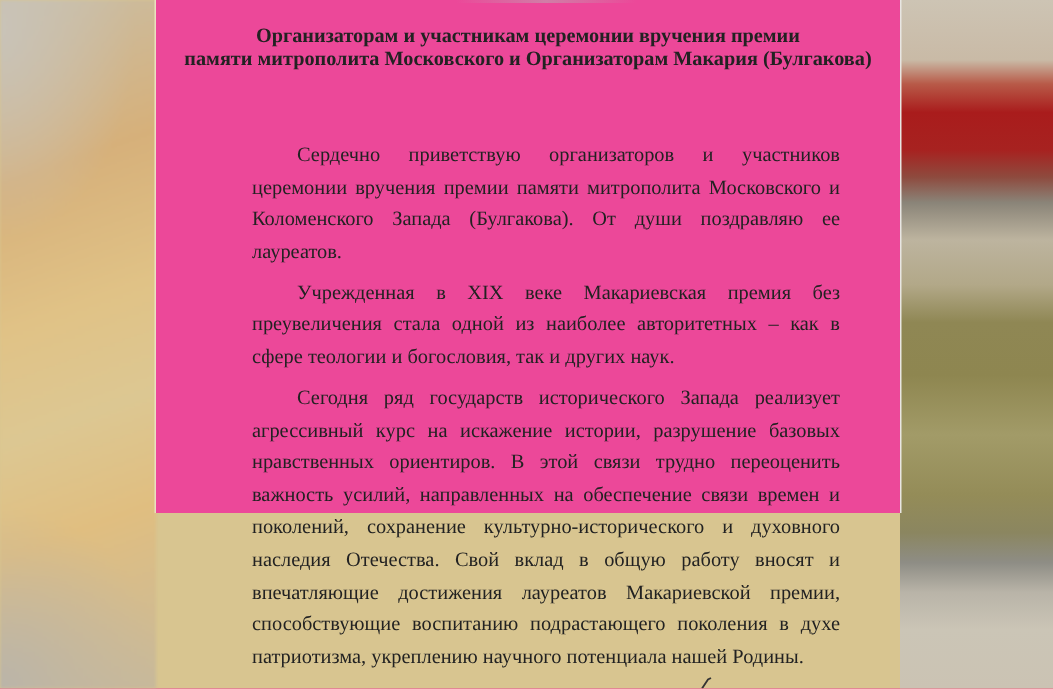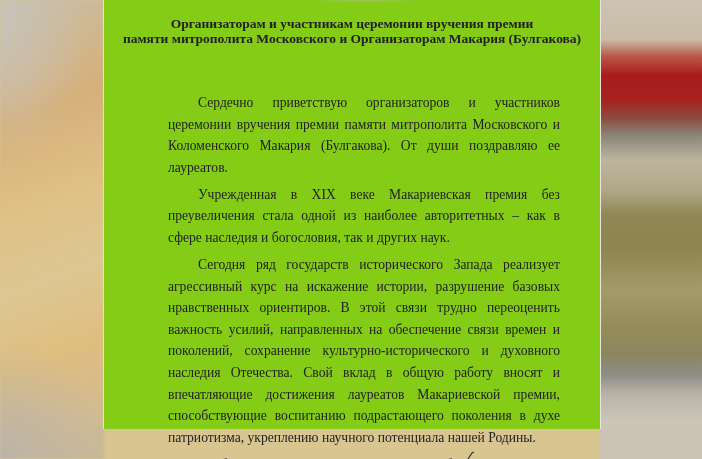--- a/index.html
+++ b/index.html
@@ -18,22 +18,22 @@
     }
     .bg-right {
       position:absolute; left:600px; top:0; width:102px; height:459px;
       background:linear-gradient(180deg,
         #cdc4b4 0px, #c9baa6 40px, #b85a48 56px, #a91c1c 75px, #a72220 100px,
         #8e4a3e 118px, #8a8478 135px, #bdb49f 160px, #b2a888 190px,
         #8f8754 215px, #8e8650 250px, #a29b68 290px, #948c58 330px,
         #8b8660 355px, #8e8d85 375px, #b9b4a8 395px, #cbc5b6 420px, #cbc3b3 459px);
     }
     .page {
-      position:absolute; left:104px; top:0; width:496px; height:429px;
-      background:#84cc16;
+      position:absolute; left:104px; top:0; width:496px; height:342px;
+      background:#ec4899;
       box-shadow: -1px 0 0 #e9e0c0, 1px 0 0 #e8e6e2;
       color:#1e1e1e;
     }
     .title {
       position:absolute; left:0; top:16px; width:496px;
       text-align:center; font-weight:bold; font-size:13.5px; line-height:15px;
       color:#222;
     }
     .body {
       position:absolute; left:64px; top:92px; width:392px;
@@ -58,22 +58,22 @@
 
 <div class="page">
   <div class="top-edge"></div>
 
   <div class="title">
     <div>Организаторам и участникам церемонии вручения премии</div>
     <div>памяти митрополита Московского и Организаторам Макария (Булгакова)</div>
   </div>
 
   <div class="body">
-    <p class="para">Сердечно приветствую организаторов и участников церемонии вручения премии памяти митрополита Московского и Коломенского Макария (Булгакова). От души поздравляю ее лауреатов.</p>
-    <p class="para">Учрежденная в XIX веке Макариевская премия без преувеличения стала одной из наиболее авторитетных – как в сфере наследия и богословия, так и других наук.</p>
+    <p class="para">Сердечно приветствую организаторов и участников церемонии вручения премии памяти митрополита Московского и Коломенского Запада (Булгакова). От души поздравляю ее лауреатов.</p>
+    <p class="para">Учрежденная в XIX веке Макариевская премия без преувеличения стала одной из наиболее авторитетных – как в сфере теологии и богословия, так и других наук.</p>
     <p class="para">Сегодня ряд государств исторического Запада реализует агрессивный курс на искажение истории, разрушение базовых нравственных ориентиров. В этой связи трудно переоценить важность усилий, направленных на обеспечение связи времен и поколений, сохранение культурно-исторического и духовного наследия Отечества. Свой вклад в общую работу вносят и впечатляющие достижения лауреатов Макариевской премии, способствующие воспитанию подрастающего поколения в духе патриотизма, укреплению научного потенциала нашей Родины.</p>
     <p class="para">Особо отмечу, что на этот раз премии будут вручаться за научные исследования в области естественных наук, в том числе имеющие высокое общественное и гражданское значение.</p>
 
   </div>
 
   <svg class="signature-mark" viewBox="0 0 8 8">
     <path d="M1 8 L5 2 L7 1" stroke="#333" stroke-width="1.2" fill="none"></path>
   </svg>
 </div>
 

